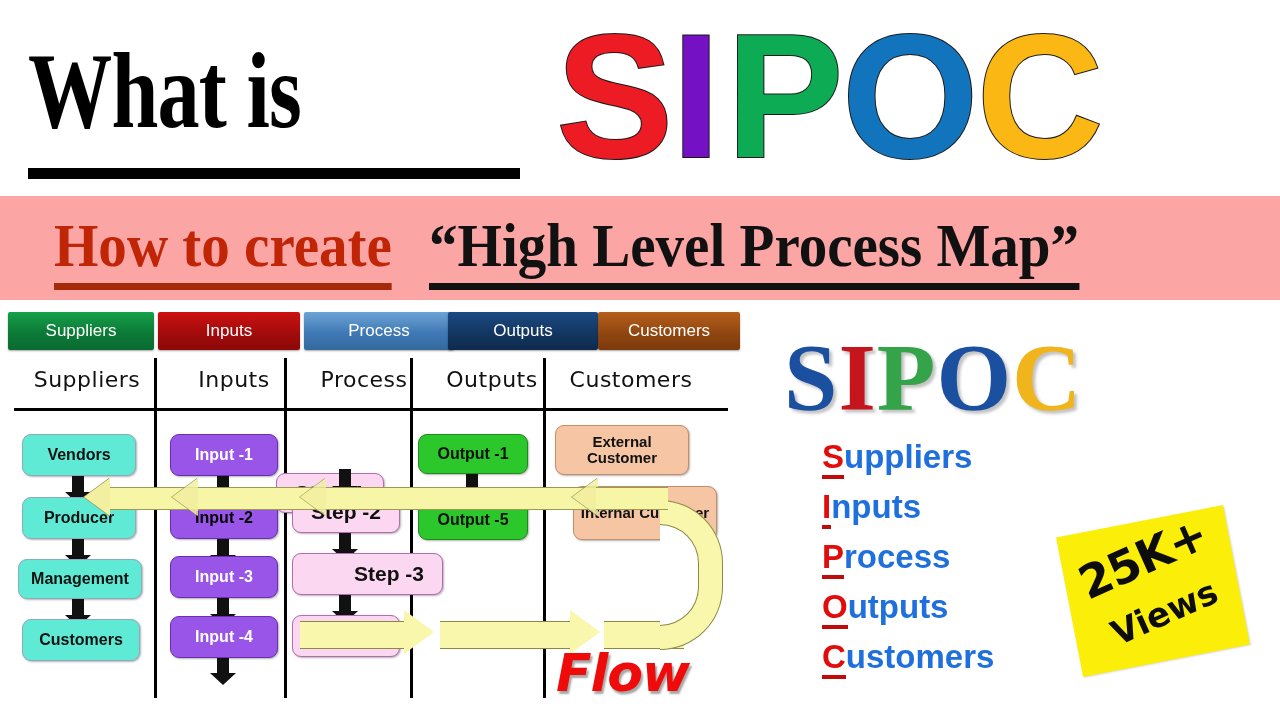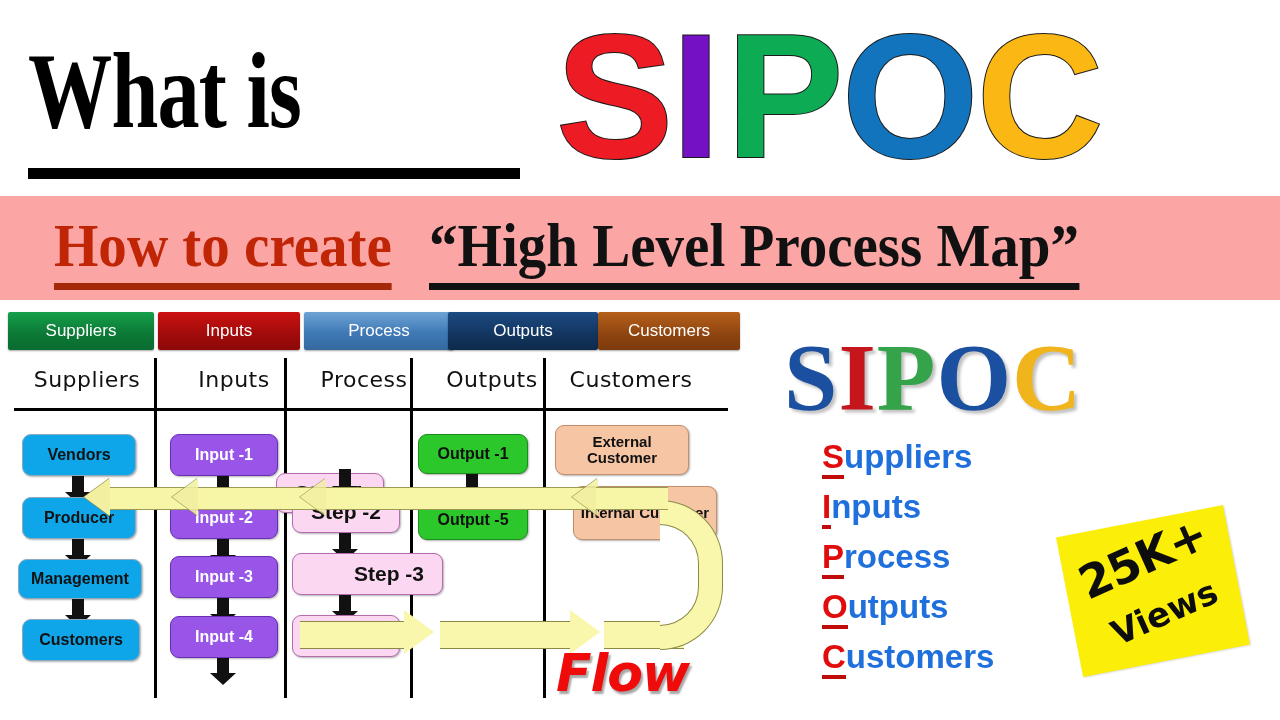--- a/index.html
+++ b/index.html
@@ -88,21 +88,21 @@
   .vline{position:absolute;width:3px;background:#000;}
   .hline{position:absolute;height:3px;background:#000;}
 
   
   .box{
     position:absolute;border-radius:9px;
     display:flex;align-items:center;justify-content:center;text-align:center;
     font-weight:700;color:#111;line-height:1.05;
     box-shadow:1px 1px 2px rgba(0,0,0,.3);
   }
-  .b-sup{background:#0ea5e9;border:1.6px solid #8fa9bd;font-size:16px;}
+  .b-sup{background:#5eead4;border:1.6px solid #8fa9bd;font-size:16px;}
   .b-in {background:#9855e8;border:1.6px solid #6a2fb0;font-size:16px;}
   .b-st {background:#fbd7f1;border:1.6px solid #b46bb0;font-size:21px;}
   .b-out{background:#2bc72b;border:1.6px solid #1c8c1c;font-size:16px;}
   .b-cus{background:#f6c5a4;border:1.6px solid #c08f6b;font-size:15px;}
 
   .darrow{position:absolute;width:12px;background:#111;}
   .darrow:after{
     content:"";position:absolute;left:-7px;bottom:-11px;
     border-left:13px solid transparent;border-right:13px solid transparent;
     border-top:12px solid #111;
@@ -217,21 +217,21 @@
   <div class="box b-sup" style="left:22px;top:434px;width:112px;height:40px;">Vendors</div>
   <div class="darrow" style="left:72px;top:476px;height:17px;"></div>
   <div class="box b-sup" style="left:22px;top:497px;width:112px;height:40px;text-align:right;">Producer</div>
   <div class="darrow" style="left:72px;top:539px;height:17px;"></div>
   <div class="box b-sup" style="left:18px;top:559px;width:122px;height:38px;">Management</div>
   <div class="darrow" style="left:72px;top:599px;height:17px;"></div>
   <div class="box b-sup" style="left:22px;top:619px;width:116px;height:40px;">Customers</div>
 
   <div class="box b-in" style="left:170px;top:434px;width:106px;height:40px;color:#ffffff;">Input -1</div>
   <div class="darrow" style="left:217px;top:476px;height:18px;"></div>
-  <div class="box b-in" style="left:170px;top:497px;width:106px;height:40px;color:#ffffff;">Input -2</div>
+  <div class="box b-in" style="left:170px;top:497px;width:106px;height:40px;color:#000000;">Input -2</div>
   <div class="darrow" style="left:217px;top:539px;height:17px;"></div>
   <div class="box b-in" style="left:170px;top:556px;width:106px;height:40px;color:#ffffff;">Input -3</div>
   <div class="darrow" style="left:217px;top:598px;height:17px;"></div>
   <div class="box b-in" style="left:170px;top:616px;width:106px;height:40px;color:#ffffff;">Input -4</div>
   <div class="darrow" style="left:217px;top:658px;height:16px;"></div>
 
   <div class="box b-st" style="left:276px;top:429px;width:106px;height:38px;margin-top:44px;">Step -1</div>
   <div class="darrow" style="left:339px;top:469px;height:18px;"></div>
   <div class="box b-st" style="left:292px;top:491px;width:106px;height:40px;">Step -2</div>
   <div class="darrow" style="left:339px;top:533px;height:17px;"></div>

